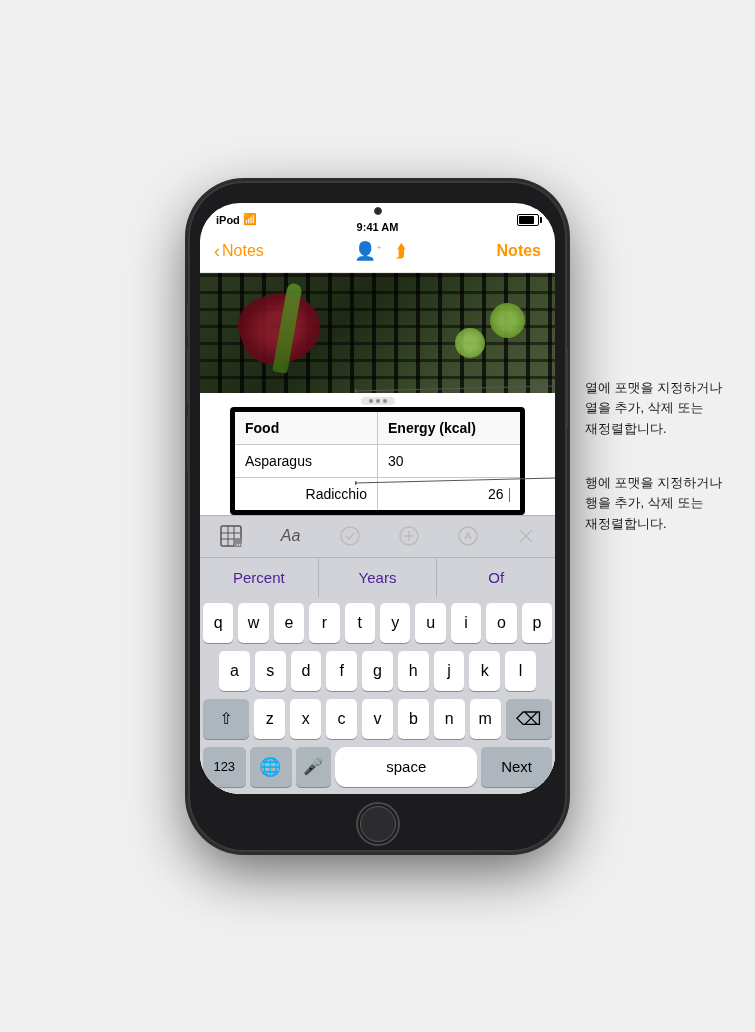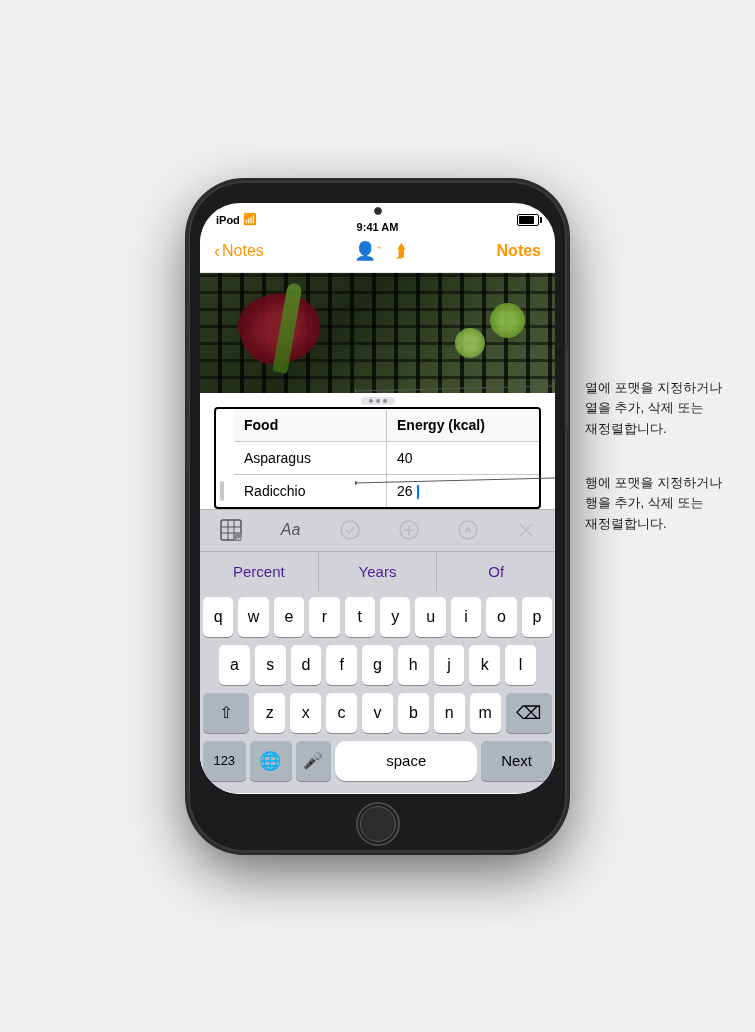--- a/index.html
+++ b/index.html
@@ -299,33 +299,33 @@
     }
     .dot {
       width: 4px;
       height: 4px;
       background: #8e8e93;
       border-radius: 50%;
     }
 
     
     .note-table {
-      margin: 0 14px;
-      border: 2px solid #000000;
+      margin: 0 30px;
+      border: 5px solid #000000;
       border-radius: 4px;
       overflow: hidden;
       flex-shrink: 0;
-      padding-left: 18px;
     }
     .table-row {
       display: flex;
       border-bottom: 1px solid #c8c8cc;
     }
     .table-row:last-child {
       border-bottom: none;
+      text-align: right;
     }
     .table-row.header-row {
       background: #f8f8f8;
     }
     .table-cell {
       flex: 1;
       padding: 8px 10px;
       font-size: 14px;
       border-right: 1px solid #c8c8cc;
     }
@@ -588,21 +588,21 @@
               </div>
               <div class="table-cell header-cell">
                 <span>Energy (kcal)</span>
               </div>
             </div>
             <div class="table-row">
               <div class="table-cell">
                 <span>Asparagus</span>
               </div>
               <div class="table-cell">
-                <span>40</span>
+                <span>30</span>
               </div>
             </div>
             <div class="table-row row-handle">
               <div class="table-cell">
                 <span>Radicchio</span>
               </div>
               <div class="table-cell">
                 <span>26</span>
                 <span class="cursor-blink"></span>
               </div>

